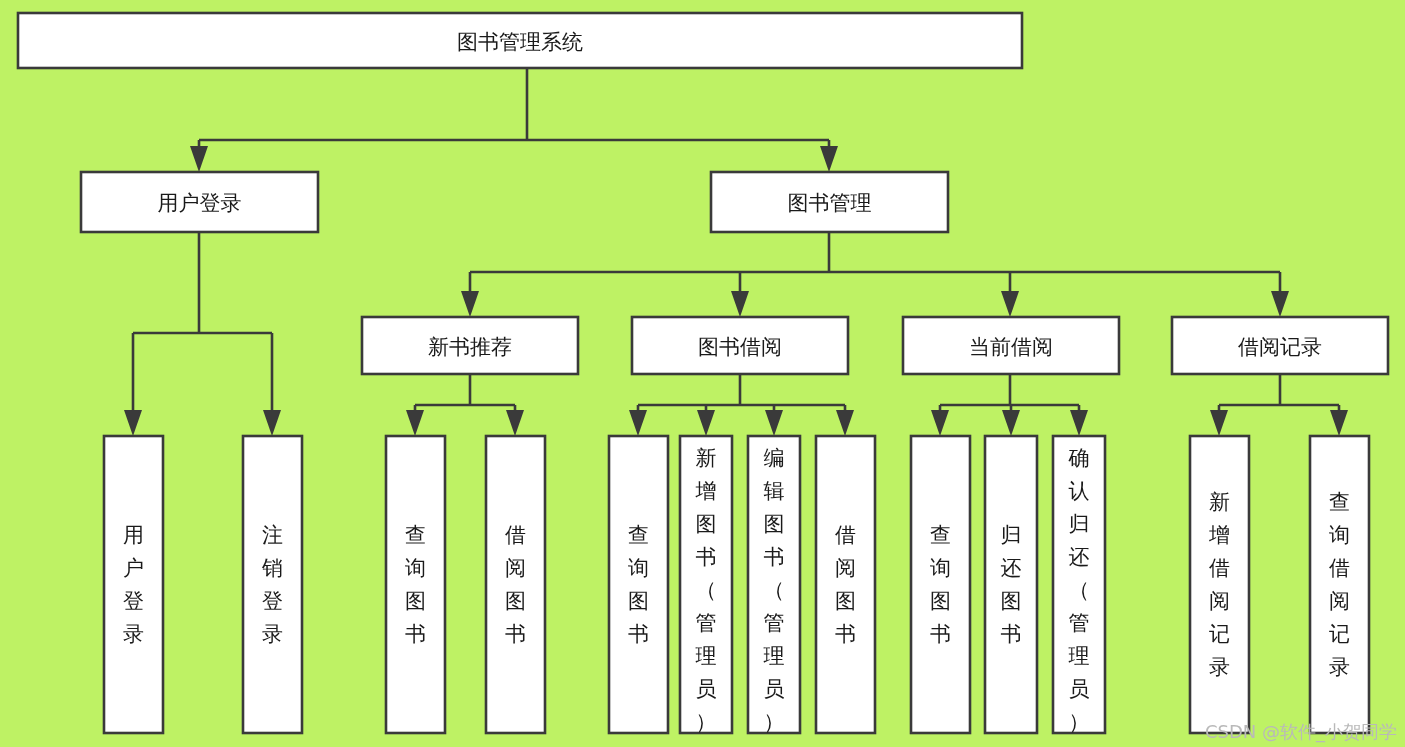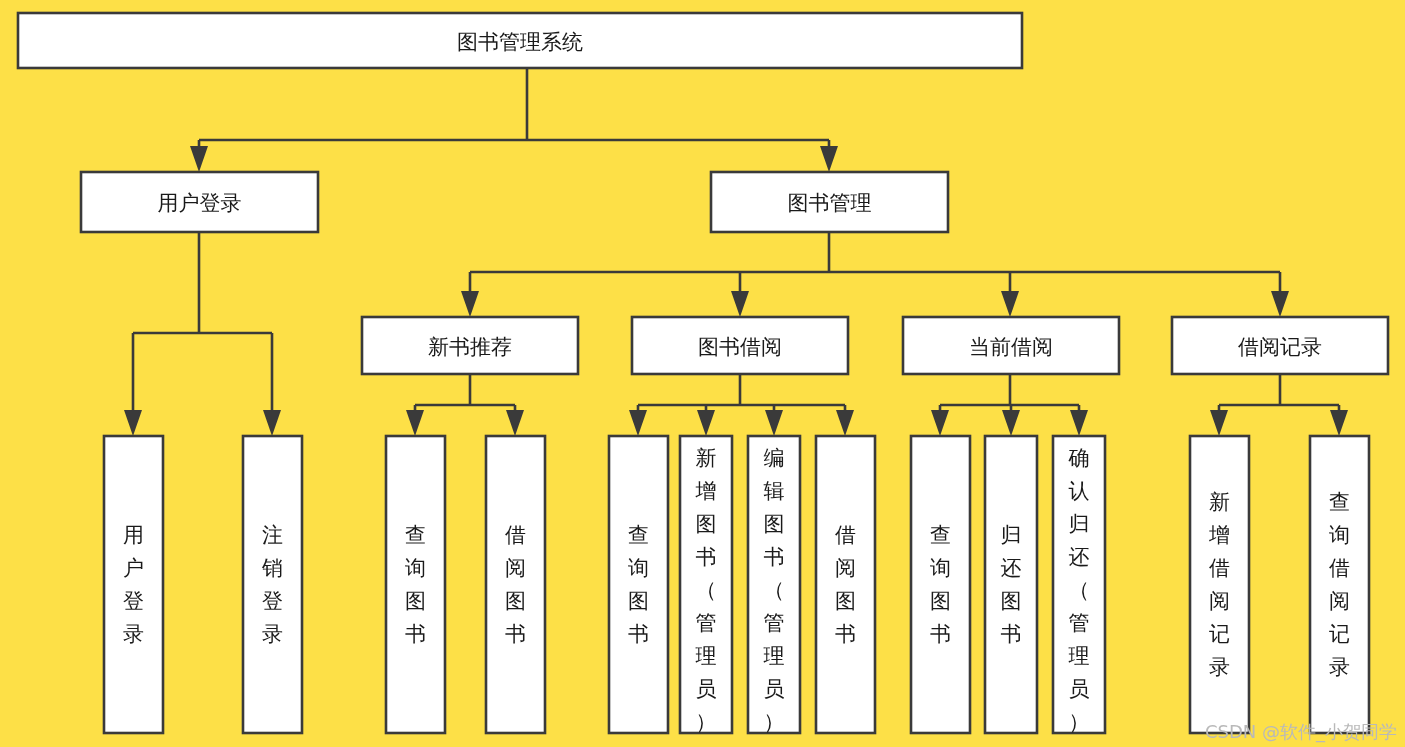--- a/index.html
+++ b/index.html
@@ -8,21 +8,21 @@
     padding: 0;
     background: #ffffff;
   }
   body {
     font-family: "DejaVu Sans", "Liberation Sans", sans-serif;
   }
   #diagram-root {
     position: relative;
     width: 1405px;
     height: 747px;
-    background: #fde047;
+    background: #bef264;
     overflow: hidden;
   }
   svg.diagram-canvas {
     position: absolute;
     left: 0;
     top: 0;
     width: 1405px;
     height: 747px;
     display: block;
   }

